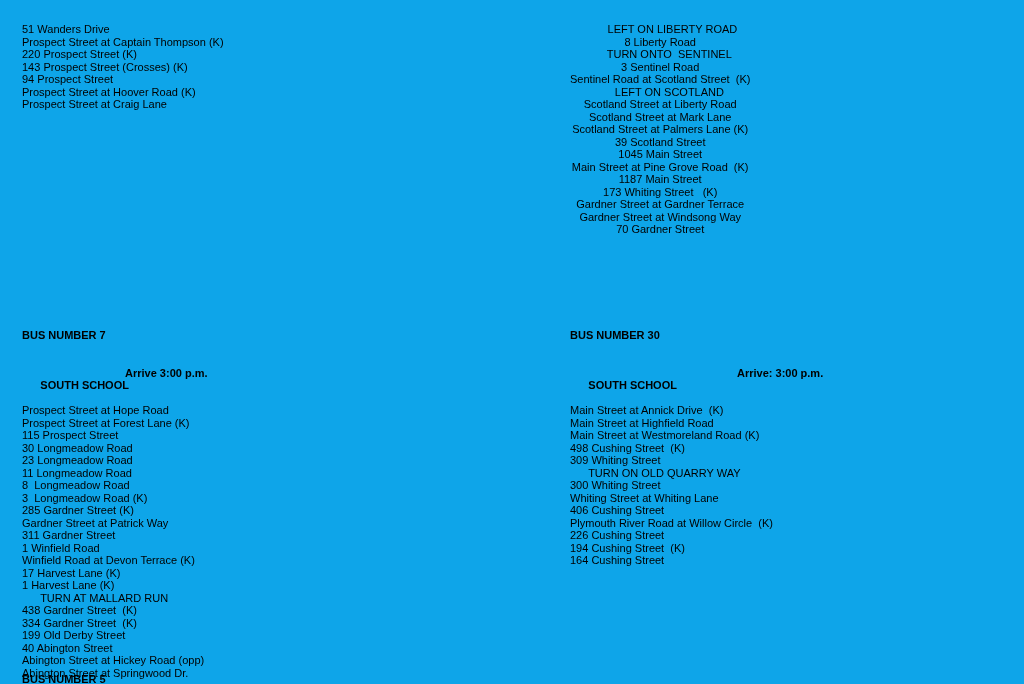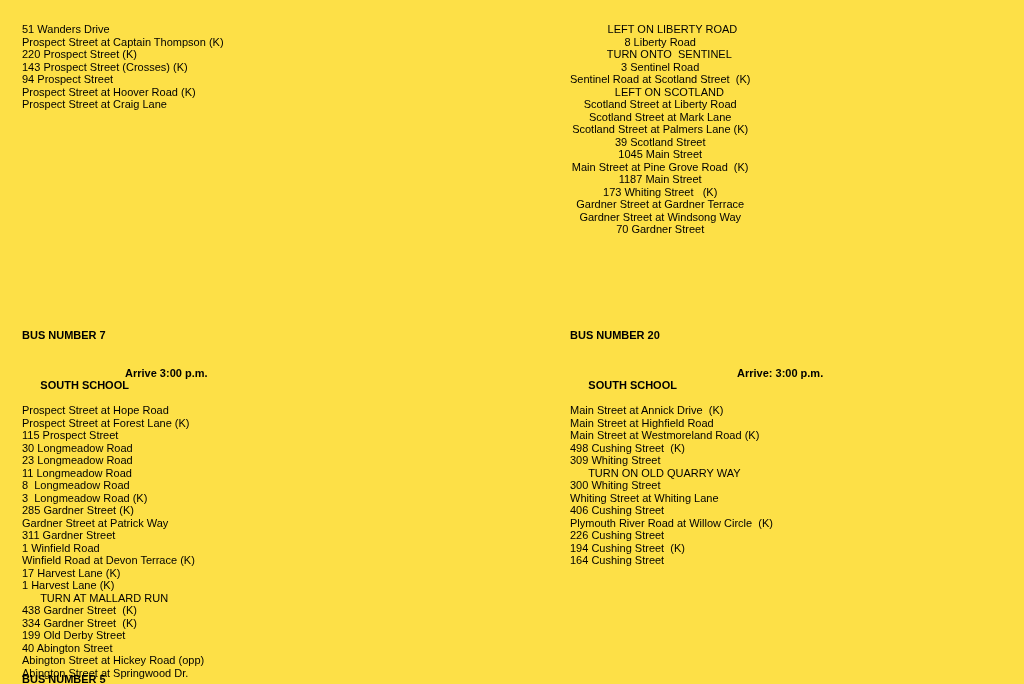--- a/index.html
+++ b/index.html
@@ -1,21 +1,21 @@
 <!DOCTYPE html>
 <html><head>
 <meta charset="utf-8">
 <style>
   * { margin: 0; padding: 0; box-sizing: border-box; }
   html, body { background: #ffffff; }
   .page {
     position: relative;
     width: 1024px;
     height: 684px;
-    background: #fde047;
+    background: #0ea5e9;
     overflow: hidden;
     font-family: "Liberation Sans", "DejaVu Sans", sans-serif;
     font-size: 11px;
     line-height: 12.5px;
     color: #000000;
   }
   .block {
     position: absolute;
     white-space: pre;
   }
@@ -51,21 +51,21 @@
   <div class="block" id="bus-10">
     <div class="line bold">BUS NUMBER 7</div>
     <div class="line bold school-line">
       <span>SOUTH SCHOOL</span>
       <span class="arrive arrive-near">Arrive 3:00 p.m.</span>
     </div>
     <div><div class="line">Prospect Street at Hope Road</div><div class="line">Prospect Street at Forest Lane (K)</div><div class="line">115 Prospect Street</div><div class="line">30 Longmeadow Road</div><div class="line">23 Longmeadow Road</div><div class="line">11 Longmeadow Road</div><div class="line">8  Longmeadow Road</div><div class="line">3  Longmeadow Road (K)</div><div class="line">285 Gardner Street (K)</div><div class="line">Gardner Street at Patrick Way</div><div class="line">311 Gardner Street</div><div class="line">1 Winfield Road</div><div class="line">Winfield Road at Devon Terrace (K)</div><div class="line">17 Harvest Lane (K)</div><div class="line">1 Harvest Lane (K)</div><div class="line">      TURN AT MALLARD RUN</div><div class="line">438 Gardner Street  (K)</div><div class="line">334 Gardner Street  (K)</div><div class="line">199 Old Derby Street</div><div class="line">40 Abington Street</div><div class="line">Abington Street at Hickey Road (opp)</div><div class="line">Abington Street at Springwood Dr.</div></div>
   </div>
 
   <div class="block" id="bus-20">
-    <div class="line bold">BUS NUMBER 20</div>
+    <div class="line bold">BUS NUMBER 30</div>
     <div class="line bold school-line">
       <span>SOUTH SCHOOL</span>
       <span class="arrive arrive-far">Arrive: 3:00 p.m.</span>
     </div>
     <div><div class="line">Main Street at Annick Drive  (K)</div><div class="line">Main Street at Highfield Road</div><div class="line">Main Street at Westmoreland Road (K)</div><div class="line">498 Cushing Street  (K)</div><div class="line">309 Whiting Street</div><div class="line">      TURN ON OLD QUARRY WAY</div><div class="line">300 Whiting Street</div><div class="line">Whiting Street at Whiting Lane</div><div class="line">406 Cushing Street</div><div class="line">Plymouth River Road at Willow Circle  (K)</div><div class="line">226 Cushing Street</div><div class="line">194 Cushing Street  (K)</div><div class="line">164 Cushing Street</div></div>
   </div>
 
   <div class="block" id="bus-12">
     <div class="line bold">BUS NUMBER 5</div>
     

